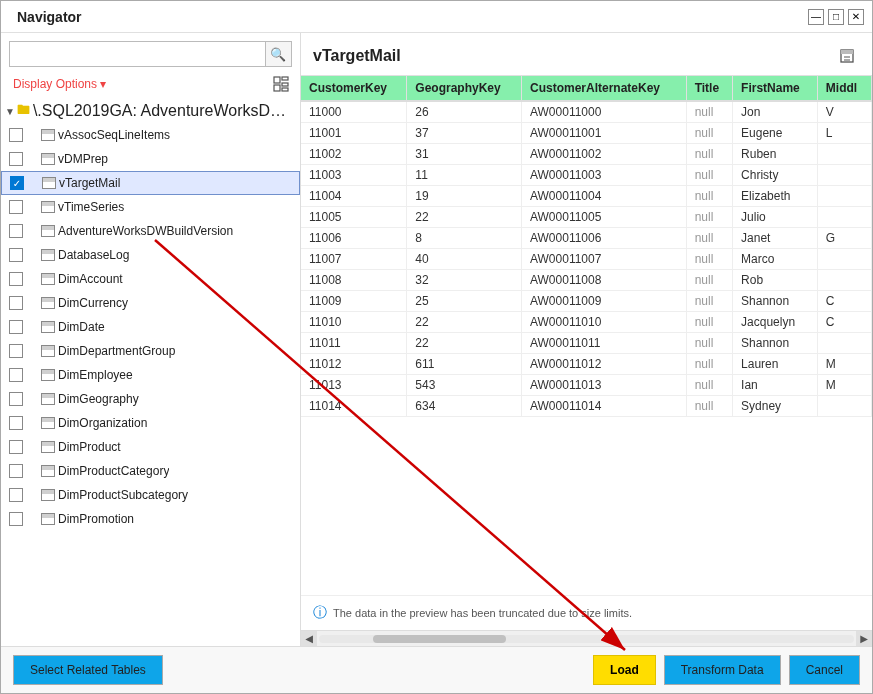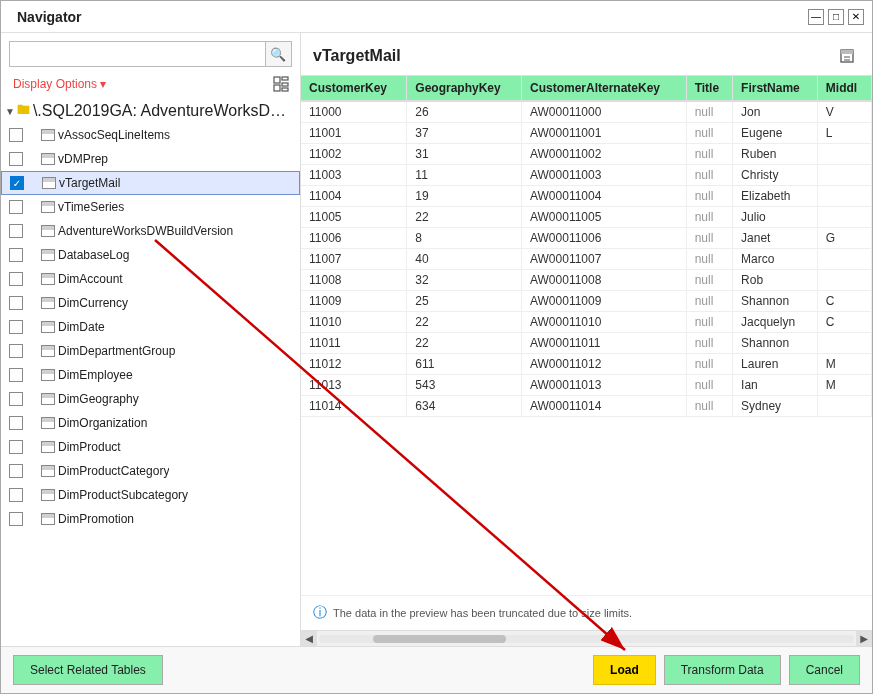--- a/index.html
+++ b/index.html
@@ -298,21 +298,21 @@
     .footer-left { }
     .footer-right {
       display: flex;
       gap: 8px;
     }
     .btn {
       height: 30px;
       padding: 0 16px;
       font-size: 12px;
       border: 1px solid #aaa;
-      background: #86efac;
+      background: #0ea5e9;
       cursor: pointer;
       color: #222;
     }
     .btn-primary {
       background: #ffdd00;
       border-color: #e0c000;
       font-weight: 600;
       color: #000;
     }
     

